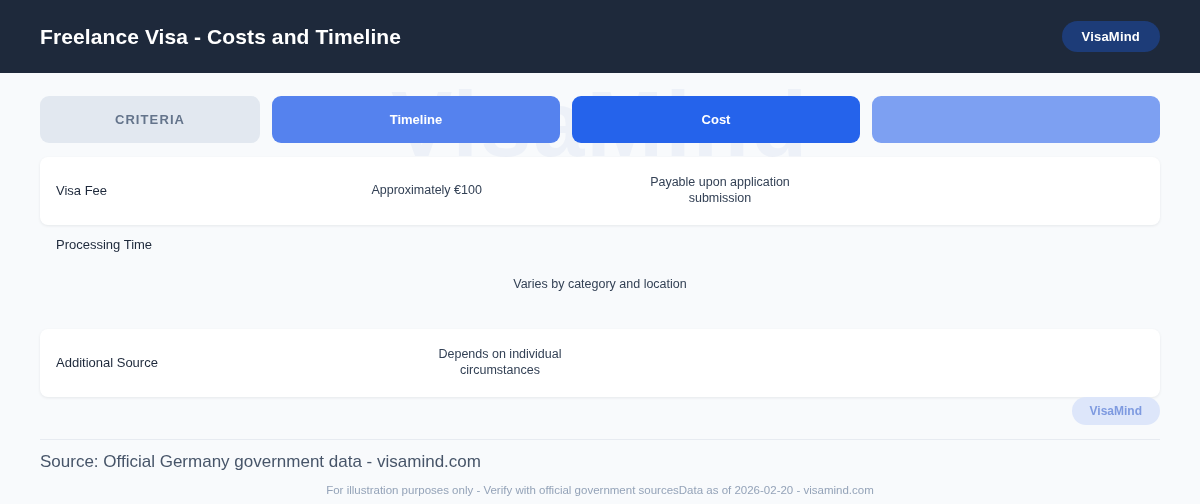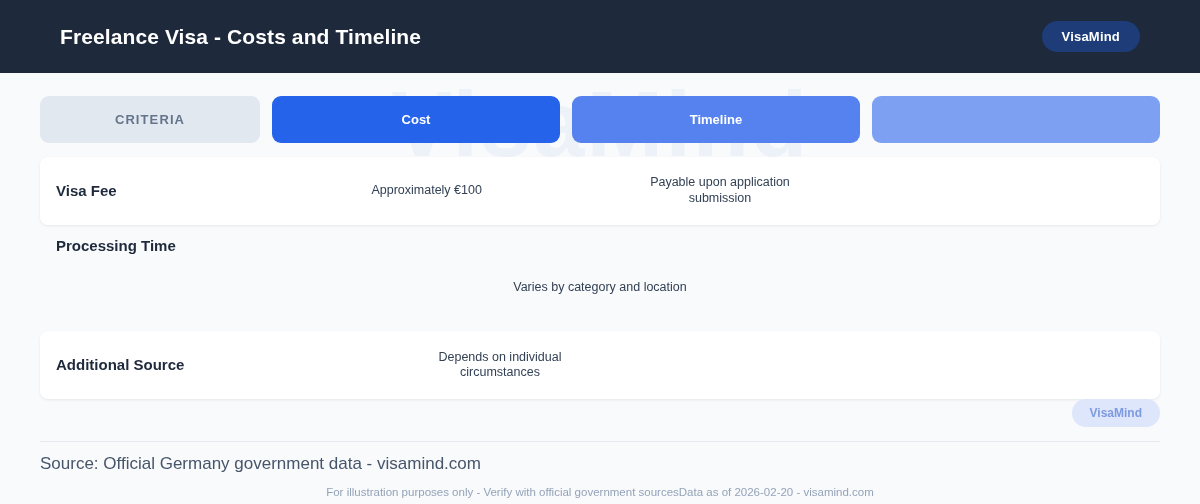--- a/index.html
+++ b/index.html
@@ -27,21 +27,21 @@
 
   
   .header {
     position: relative;
     height: 73px;
     min-height: 73px;
     background: #1e293b;
     display: flex;
     align-items: center;
     justify-content: space-between;
-    padding: 0 60px;
+    padding: 0 40px;
     box-sizing: border-box;
     z-index: 5;
   }
   .header-title {
     color: #ffffff;
     font-size: 21px;
     font-weight: bold;
     letter-spacing: 0.1px;
     white-space: nowrap;
   }
@@ -148,22 +148,22 @@
     text-align: center;
     font-size: 12.5px;
     color: #334155;
     line-height: 1.25;
   }
   .cell.criteria-cell {
     justify-content: flex-start;
     text-align: right;
     padding-left: 16px;
     max-width: 240px;
-    font-size: 15px;
-    font-weight: bold;
+    font-size: 13px;
+    font-weight: normal;
     color: #1e293b;
   }
   .cell .cell-text {
     max-width: 175px;
     display: block;
   }
   .cell.criteria-cell .cell-text {
     max-width: none;
   }
 
@@ -222,22 +222,22 @@
     <div class="brand-badge">VisaMind</div>
   </div>
 
   <div class="watermark">VisaMind</div>
 
   <div class="content">
     <div class="table">
 
       <div class="header-row">
         <div class="head-cell criteria">CRITERIA</div>
+        <div class="head-cell c2">Timeline</div>
         <div class="head-cell c1">Cost</div>
-        <div class="head-cell c2">Timeline</div>
         <div class="head-cell c3"></div>
       </div>
 
       <div class="row odd">
         <div class="cell criteria-cell">
             <span class="cell-text">Visa Fee</span>
           </div>
         <div class="cell">
             <span class="cell-text">Approximately €100</span>
           </div>

